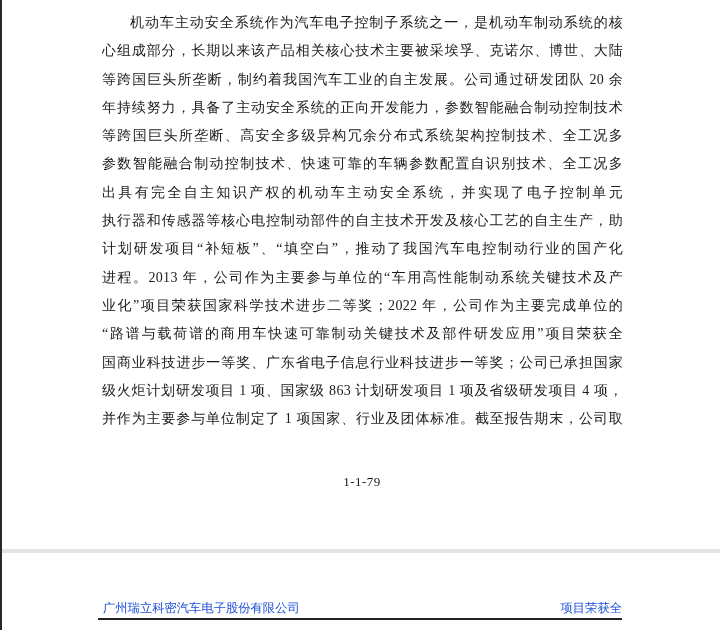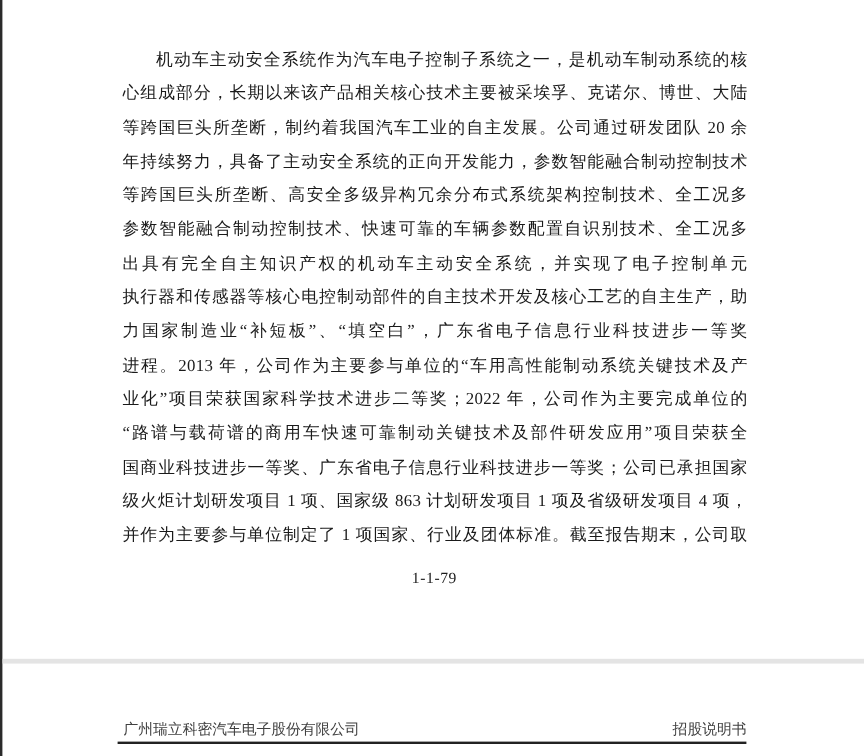--- a/index.html
+++ b/index.html
@@ -13,21 +13,20 @@
     overflow: hidden;
     font-family: "Liberation Serif", "DejaVu Serif", serif;
     color: #1a1a1a;
   }
   
   .body-text {
     position: absolute;
     left: 100px;
     top: 9px;
     width: 521px;
-    margin-top: 28px;
   }
   .para-line {
     font-size: 14px;
     line-height: 28.3px;
     height: 28.3px;
     overflow: hidden;
     text-align: justify;
     text-align-last: justify;
     letter-spacing: 0.3px;
   }
@@ -53,21 +52,21 @@
   
   .next-page-header {
     position: absolute;
     top: 600px;
     left: 101px;
     width: 519px;
     display: flex;
     justify-content: space-between;
     align-items: baseline;
     font-size: 12.3px;
-    color: #404040;
+    color: #1d4ed8;
   }
   .header-rule {
     position: absolute;
     top: 618px;
     left: 96px;
     width: 524px;
     height: 1.5px;
     background: #222;
   }
 </style>
@@ -78,32 +77,32 @@
 
   <div class="body-text">
     <div class="para-line indent">机动车主动安全系统作为汽车电子控制子系统之一，是机动车制动系统的核</div>
     <div class="para-line">心组成部分，长期以来该产品相关核心技术主要被采埃孚、克诺尔、博世、大陆</div>
     <div class="para-line">等跨国巨头所垄断，制约着我国汽车工业的自主发展。公司通过研发团队 20 余</div>
     <div class="para-line">年持续努力，具备了主动安全系统的正向开发能力，参数智能融合制动控制技术</div>
     <div class="para-line">等跨国巨头所垄断、高安全多级异构冗余分布式系统架构控制技术、全工况多</div>
     <div class="para-line">参数智能融合制动控制技术、快速可靠的车辆参数配置自识别技术、全工况多</div>
     <div class="para-line">出具有完全自主知识产权的机动车主动安全系统，并实现了电子控制单元（ECU）、</div>
     <div class="para-line">执行器和传感器等核心电控制动部件的自主技术开发及核心工艺的自主生产，助</div>
-    <div class="para-line">力国家制造业“补短板”、“填空白”，广东省电子信息行业科技进步一等奖</div>
+    <div class="para-line">计划研发项目“补短板”、“填空白”，推动了我国汽车电控制动行业的国产化</div>
     <div class="para-line">进程。2013 年，公司作为主要参与单位的“车用高性能制动系统关键技术及产</div>
     <div class="para-line">业化”项目荣获国家科学技术进步二等奖；2022 年，公司作为主要完成单位的</div>
     <div class="para-line">“路谱与载荷谱的商用车快速可靠制动关键技术及部件研发应用”项目荣获全</div>
     <div class="para-line">国商业科技进步一等奖、广东省电子信息行业科技进步一等奖；公司已承担国家</div>
     <div class="para-line">级火炬计划研发项目 1 项、国家级 863 计划研发项目 1 项及省级研发项目 4 项，</div>
     <div class="para-line">并作为主要参与单位制定了 1 项国家、行业及团体标准。截至报告期末，公司取</div>
   </div>
 
   <div class="page-number">1-1-79</div>
 
   <div class="page-separator"></div>
 
   <div class="next-page-header">
     <span>广州瑞立科密汽车电子股份有限公司</span>
-    <span>招股说明书</span>
+    <span>项目荣获全</span>
   </div>
   <div class="header-rule"></div>
 
 </div>
 
 </body></html>

